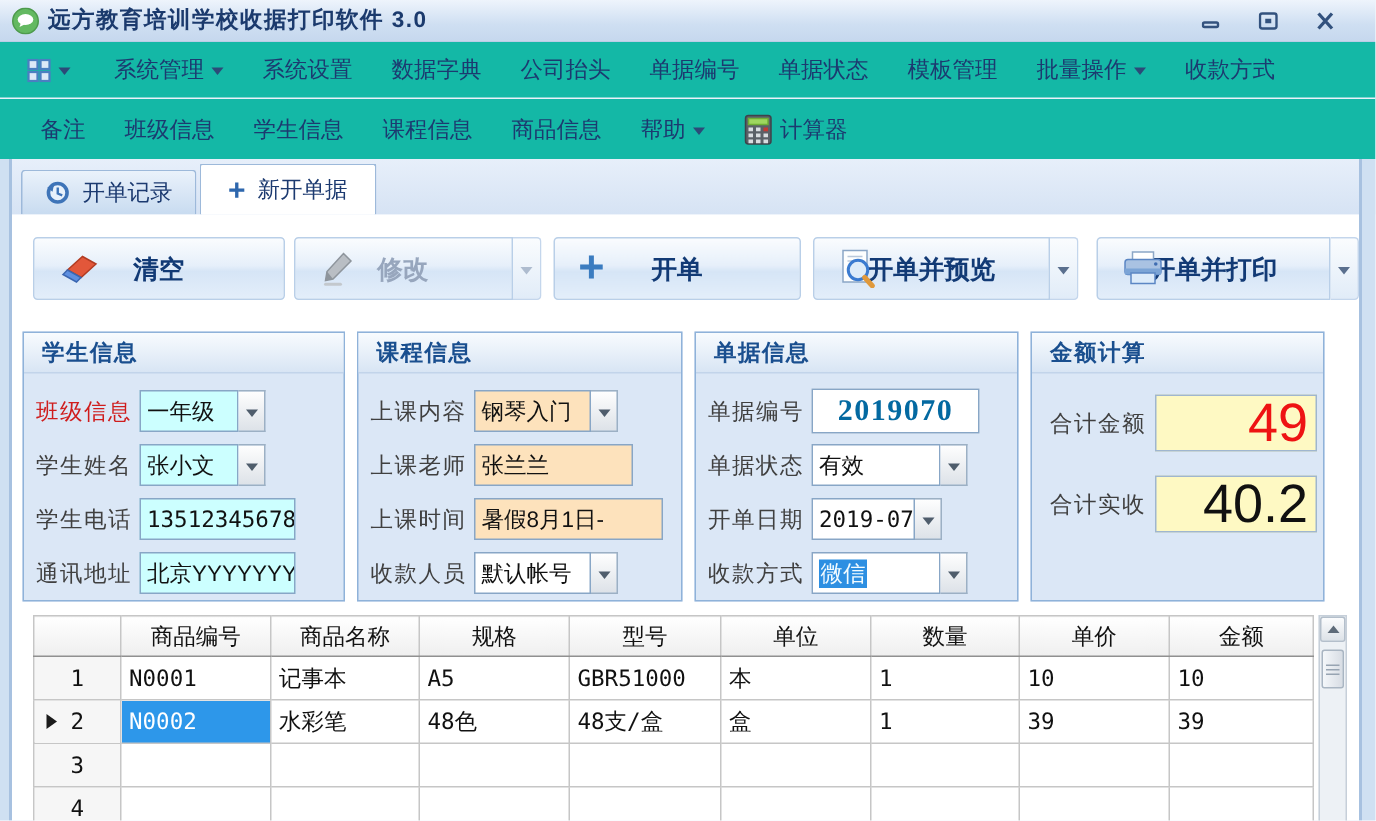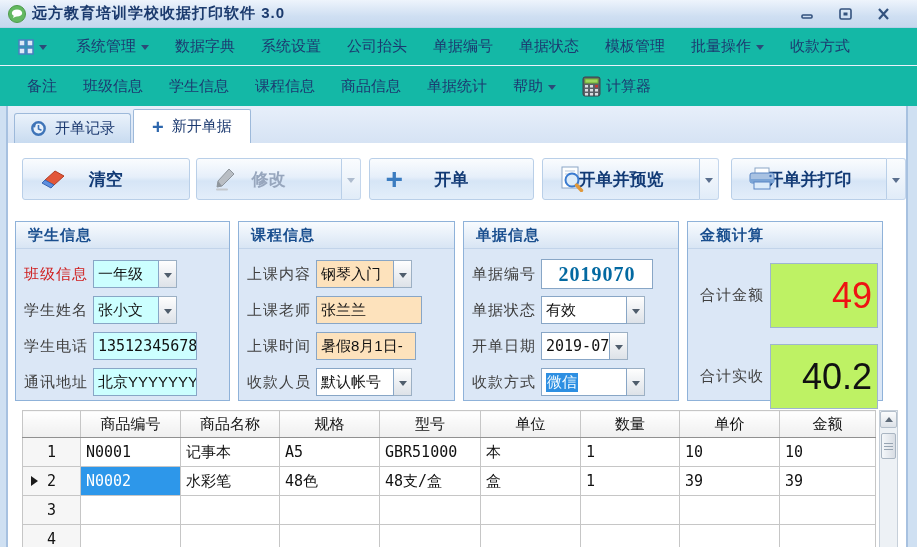--- a/index.html
+++ b/index.html
@@ -93,21 +93,21 @@
   }
   .dd-btn .dd-caret { border-top-color:#4f5d6c; }
   .bg-cyan { background:#ccffff; }
   .bg-peach { background:#fde2bc; }
   .receipt-no { font-family:"Liberation Serif", serif; font-weight:bold; color:#0369a1; font-size:20px; justify-content:center; letter-spacing:1px; }
   .sel-text { background:#2d8fe2; color:#f2fbff; padding:0 1px; }
 
   
   .trow { display:flex; align-items:center; margin:0 0 16px 4px; }
   .tot-box {
-    width:108px; height:65px; background:#bef264; border:1px solid #9fb6cf;
+    width:108px; height:38px; background:#fef9c3; border:1px solid #9fb6cf;
     display:flex; align-items:center; justify-content:flex-end; padding-right:5px;
     font-size:36px; color:#111; overflow:hidden;
   }
   .tot-box.red { color:#ee1313; }
 
   
   .table-zone { display:flex; align-items:flex-start; margin:9px 0 0 14px; }
   table.grid { border-collapse:collapse; table-layout:fixed; width:853px; background:#fff;
     font-family:"DejaVu Sans Mono", monospace; font-size:15px; color:#111; }
   table.grid th {
@@ -171,24 +171,24 @@
         <rect x="1" y="9" width="6" height="6" fill="#dce9f7" stroke="#4a7fc1" stroke-width="1.5"></rect>
         <rect x="9" y="9" width="6" height="6" fill="#dce9f7" stroke="#4a7fc1" stroke-width="1.5"></rect>
       </svg>
       <span class="dd-caret"></span>
     </div>
     <div class="menu-item">
         <span>系统管理</span>
         <span class="dd-caret"></span>
       </div>
     <div class="menu-item">
+        <span>系统设置</span>
+      </div>
+    <div class="menu-item">
         <span>数据字典</span>
-      </div>
-    <div class="menu-item">
-        <span>系统设置</span>
       </div>
     <div class="menu-item">
         <span>公司抬头</span>
       </div>
     <div class="menu-item">
         <span>单据编号</span>
       </div>
     <div class="menu-item">
         <span>单据状态</span>
       </div>
@@ -212,23 +212,20 @@
         <span>班级信息</span>
       </div>
     <div class="menu-item">
         <span>学生信息</span>
       </div>
     <div class="menu-item">
         <span>课程信息</span>
       </div>
     <div class="menu-item">
         <span>商品信息</span>
-      </div>
-    <div class="menu-item">
-        <span>单据统计</span>
       </div>
     <div class="menu-item">
         <span>帮助</span>
         <span class="dd-caret"></span>
       </div>
     <div class="menu-item">
       <svg width="19" height="21" viewBox="0 0 19 21">
         <rect x="1" y="1" width="17" height="19" rx="2" fill="#5b6168" stroke="#3e434a"></rect>
         <rect x="3" y="3" width="13" height="4" fill="#9ed65f" stroke="#6fae35"></rect>
         <rect x="3" y="9" width="3" height="2.5" fill="#d9dde1"></rect>
@@ -371,21 +368,21 @@
                   <span class="dd-caret"></span>
                 </span>
             </span>
           </div>
           <div class="frow">
             <span class="flabel">上课老师</span>
             <span class="tinput bg-peach" style="width:106px;">张兰兰</span>
           </div>
           <div class="frow">
             <span class="flabel">上课时间</span>
-            <span class="tinput bg-peach" style="width:100px;">暑假8月1日-</span>
+            <span class="tinput bg-peach" style="width:126px;">暑假8月1日-</span>
           </div>
           <div class="frow">
             <span class="flabel">收款人员</span>
             <span class="combo">
               <span class="tinput" style="width:78px;">默认帐号</span>
               <span class="dd-btn">
                   <span class="dd-caret"></span>
                 </span>
             </span>
           </div>

